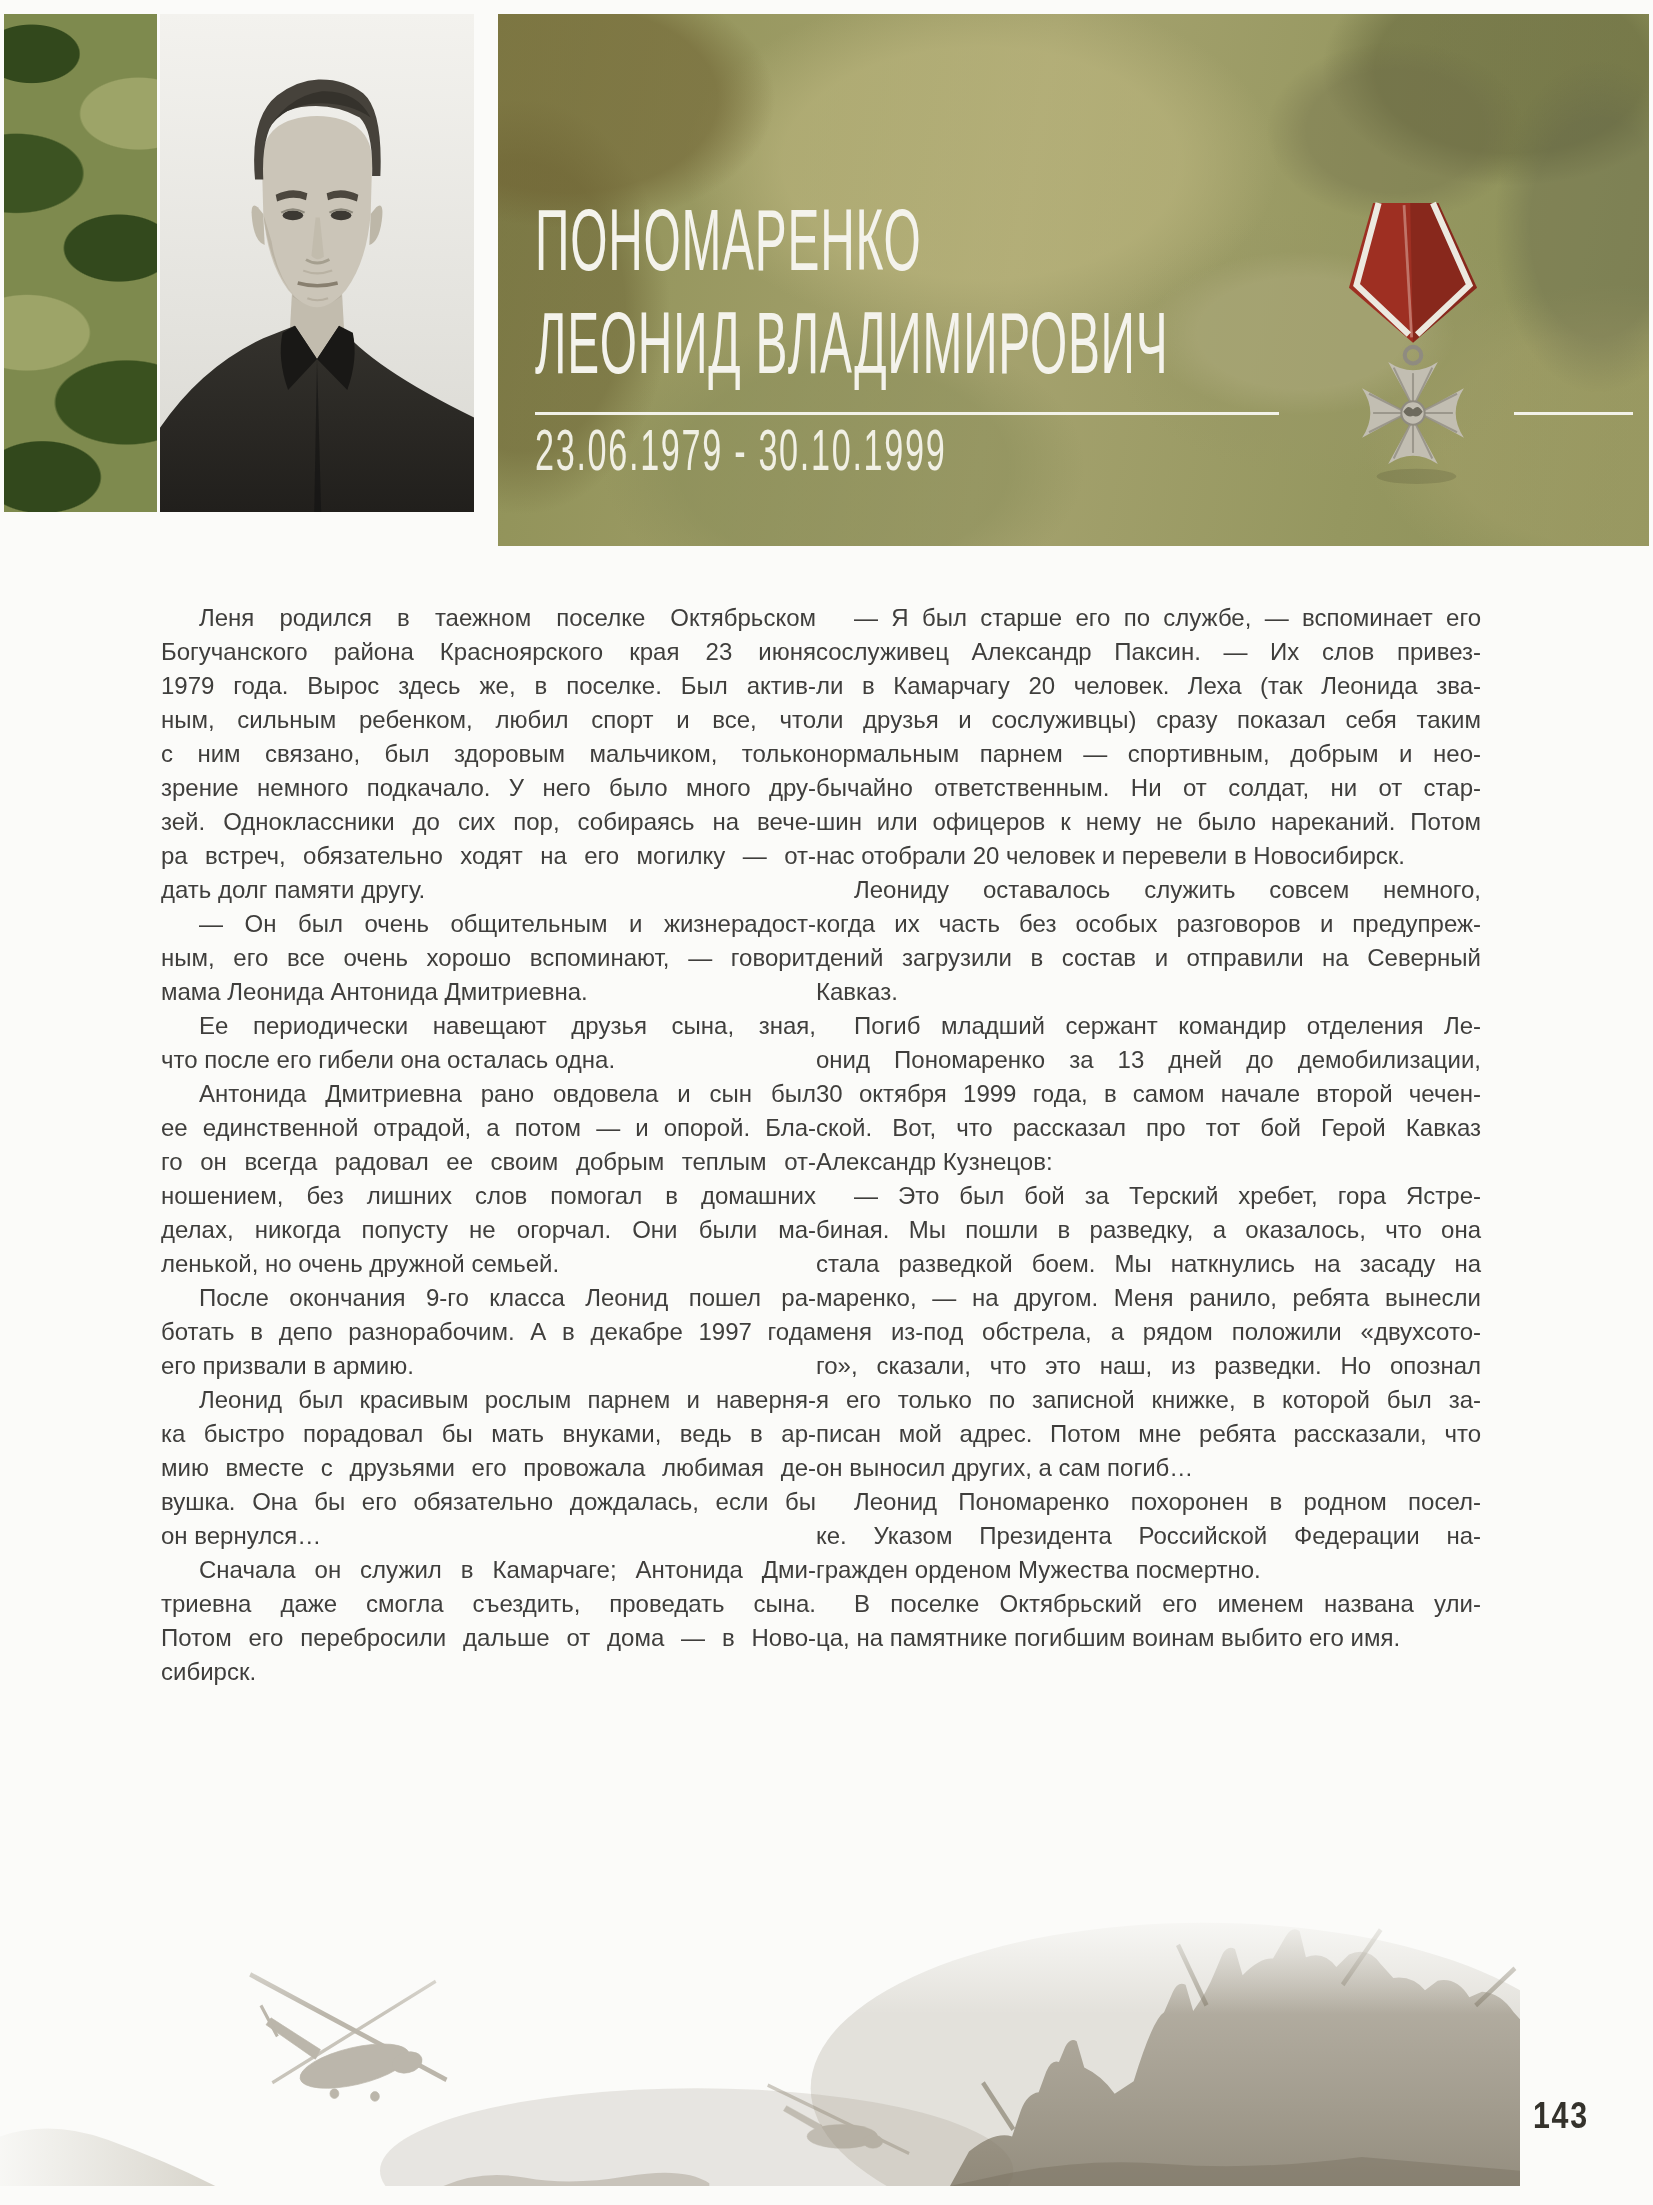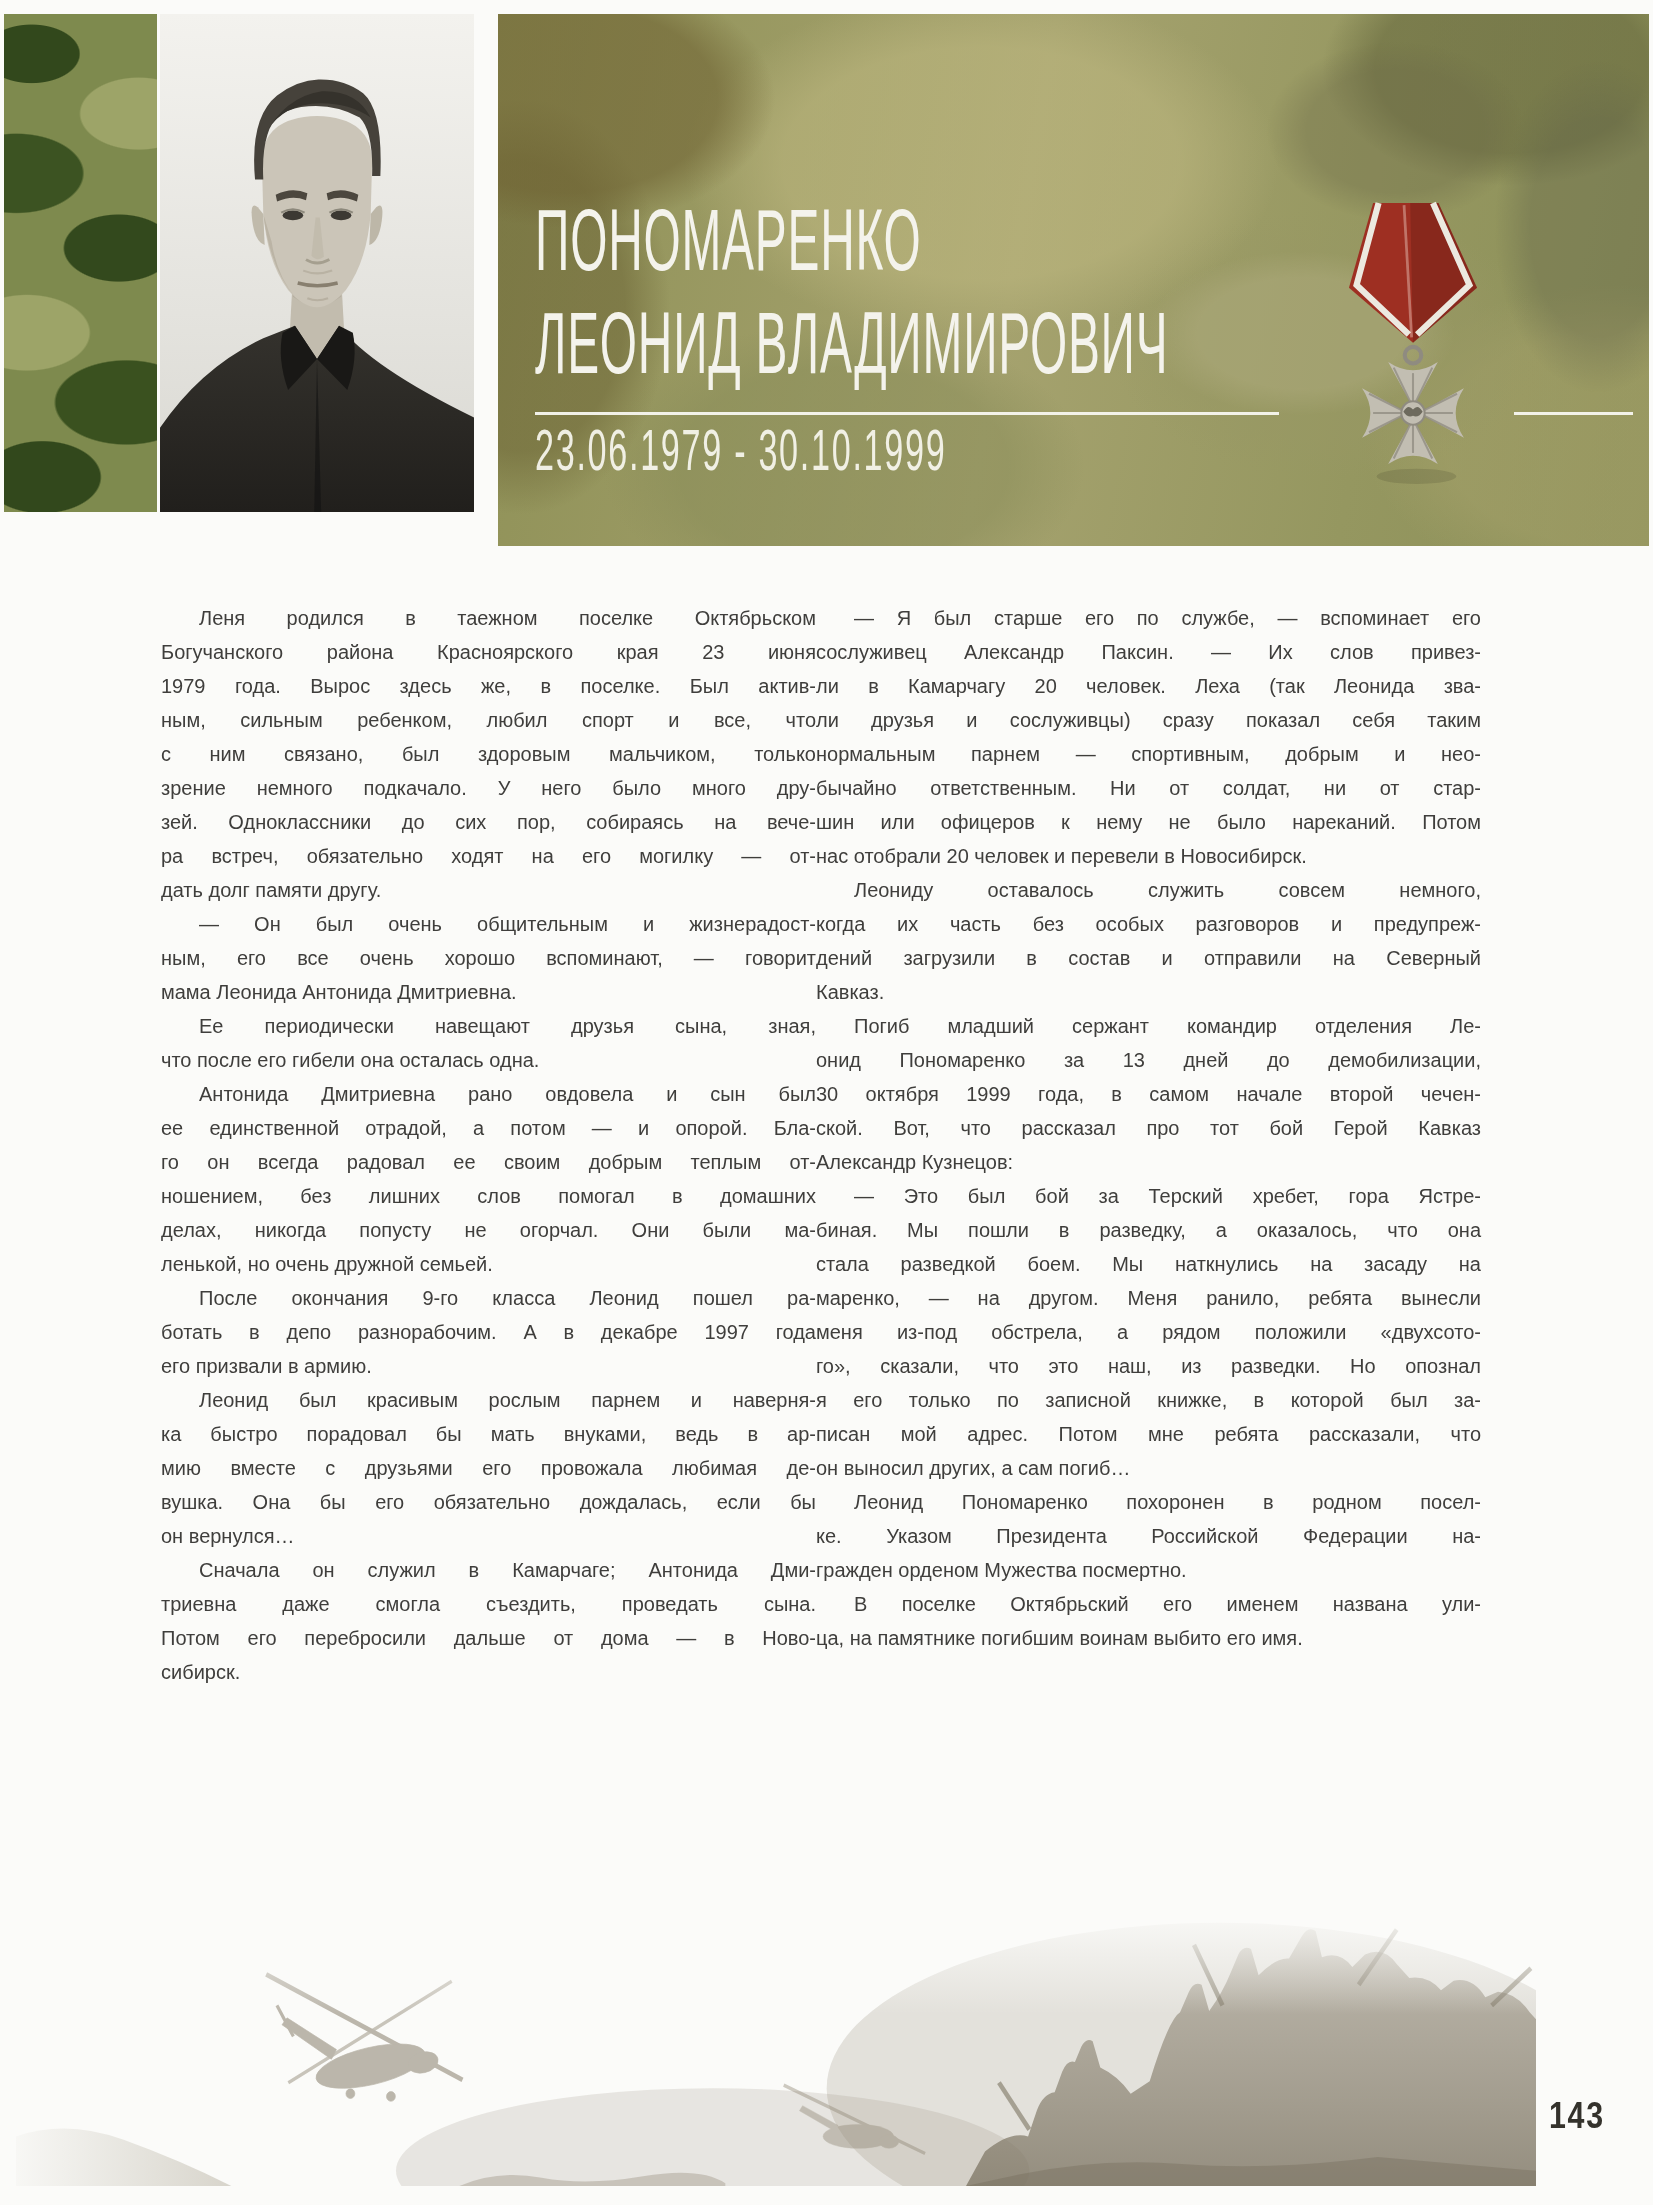--- a/index.html
+++ b/index.html
@@ -40,29 +40,29 @@
   .title-surname{left:37px;top:182px;font-size:87px;line-height:1;transform:scaleX(0.55);}
   .title-name{left:37px;top:285px;font-size:87px;line-height:1;transform:scaleX(0.55);}
   .title-dates{left:37px;top:408px;font-size:57px;line-height:1;transform:scaleX(0.60);
     color:rgba(248,247,240,.92);letter-spacing:2.8px;}
   .rule{position:absolute;top:398px;height:3.4px;background:rgba(248,247,240,.95);}
   .rule-left{left:37px;width:744px;}
   .rule-right{left:1016px;width:119px;}
   .medal{position:absolute;left:839px;top:187px;width:152px;height:296px;}
 
   
-  .column{position:absolute;top:601px;color:#3f3e3c;font-size:20px;line-height:34px;}
+  .column{position:absolute;top:601px;color:#3f3e3c;font-size:24px;line-height:34px;}
   .col-left{left:161px;width:655px;}
   .col-right{left:816px;width:665px;}
   .line{text-align:justify;text-align-last:justify;white-space:normal;}
   .line.first{text-indent:38px;}
   .line.last{text-align-last:left;}
 
   
-  .footer-photo{position:absolute;left:16px;top:1909px;width:1520px;height:277px;}
+  .footer-photo{position:absolute;left:0;top:1909px;width:1520px;height:277px;}
   .footer-photo svg{display:block;width:100%;height:100%;}
   .footer-fade{position:absolute;inset:0;pointer-events:none;
     background:
       linear-gradient(to bottom, rgba(251,251,249,.95), rgba(251,251,249,0) 38%),
       linear-gradient(to right, rgba(251,251,249,.9), rgba(251,251,249,0) 14%);}
   .page-number{position:absolute;left:1533px;top:2095px;font-size:37px;font-weight:700;
     color:#34322c;transform:scaleX(.82);transform-origin:left top;letter-spacing:2.1px;}
 </style>
 </head>
 <body>

